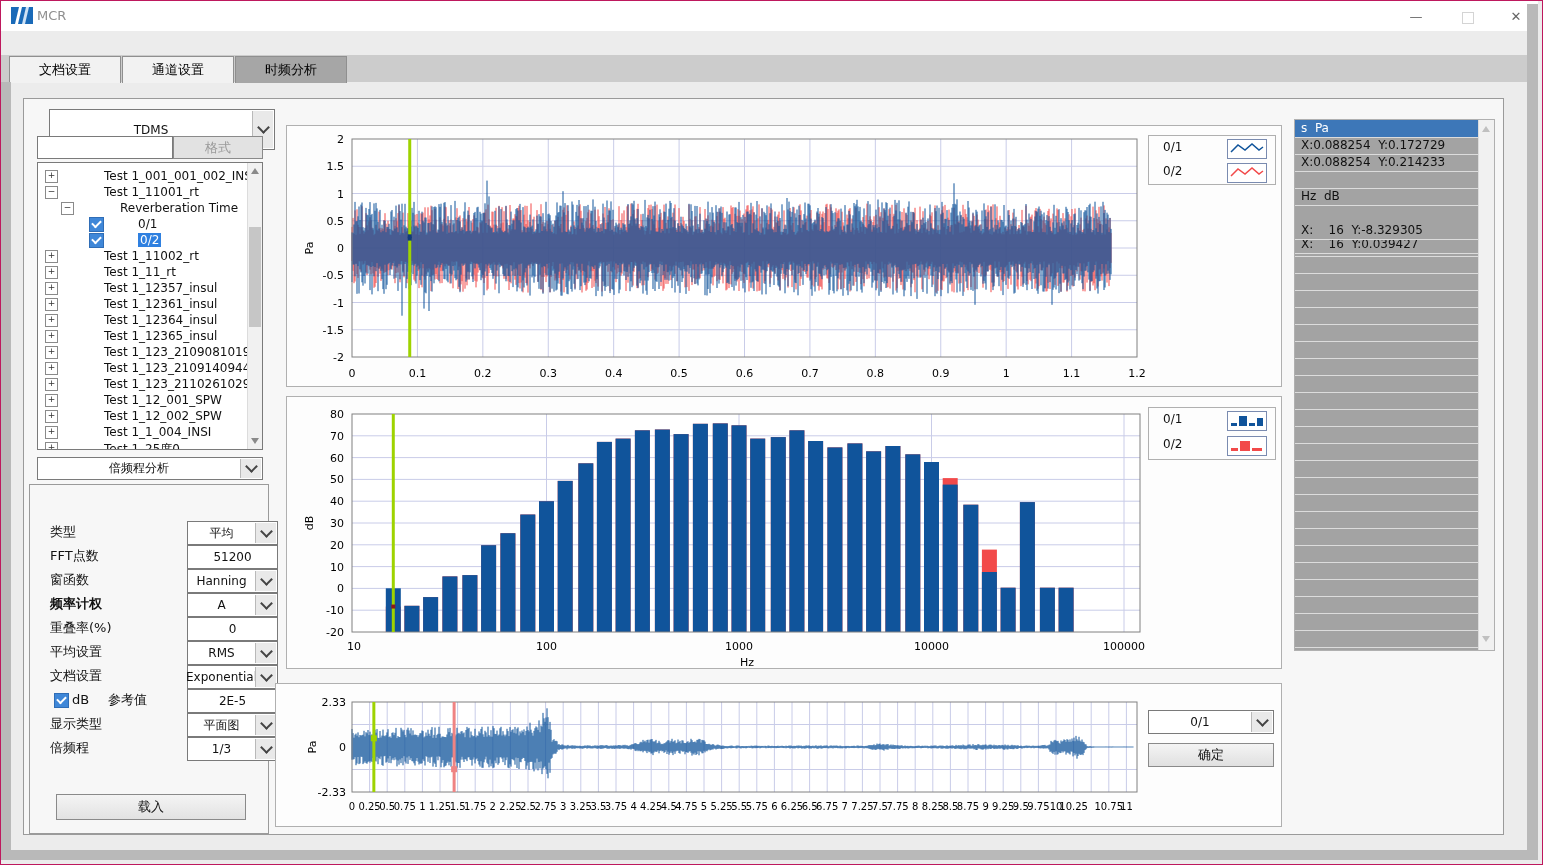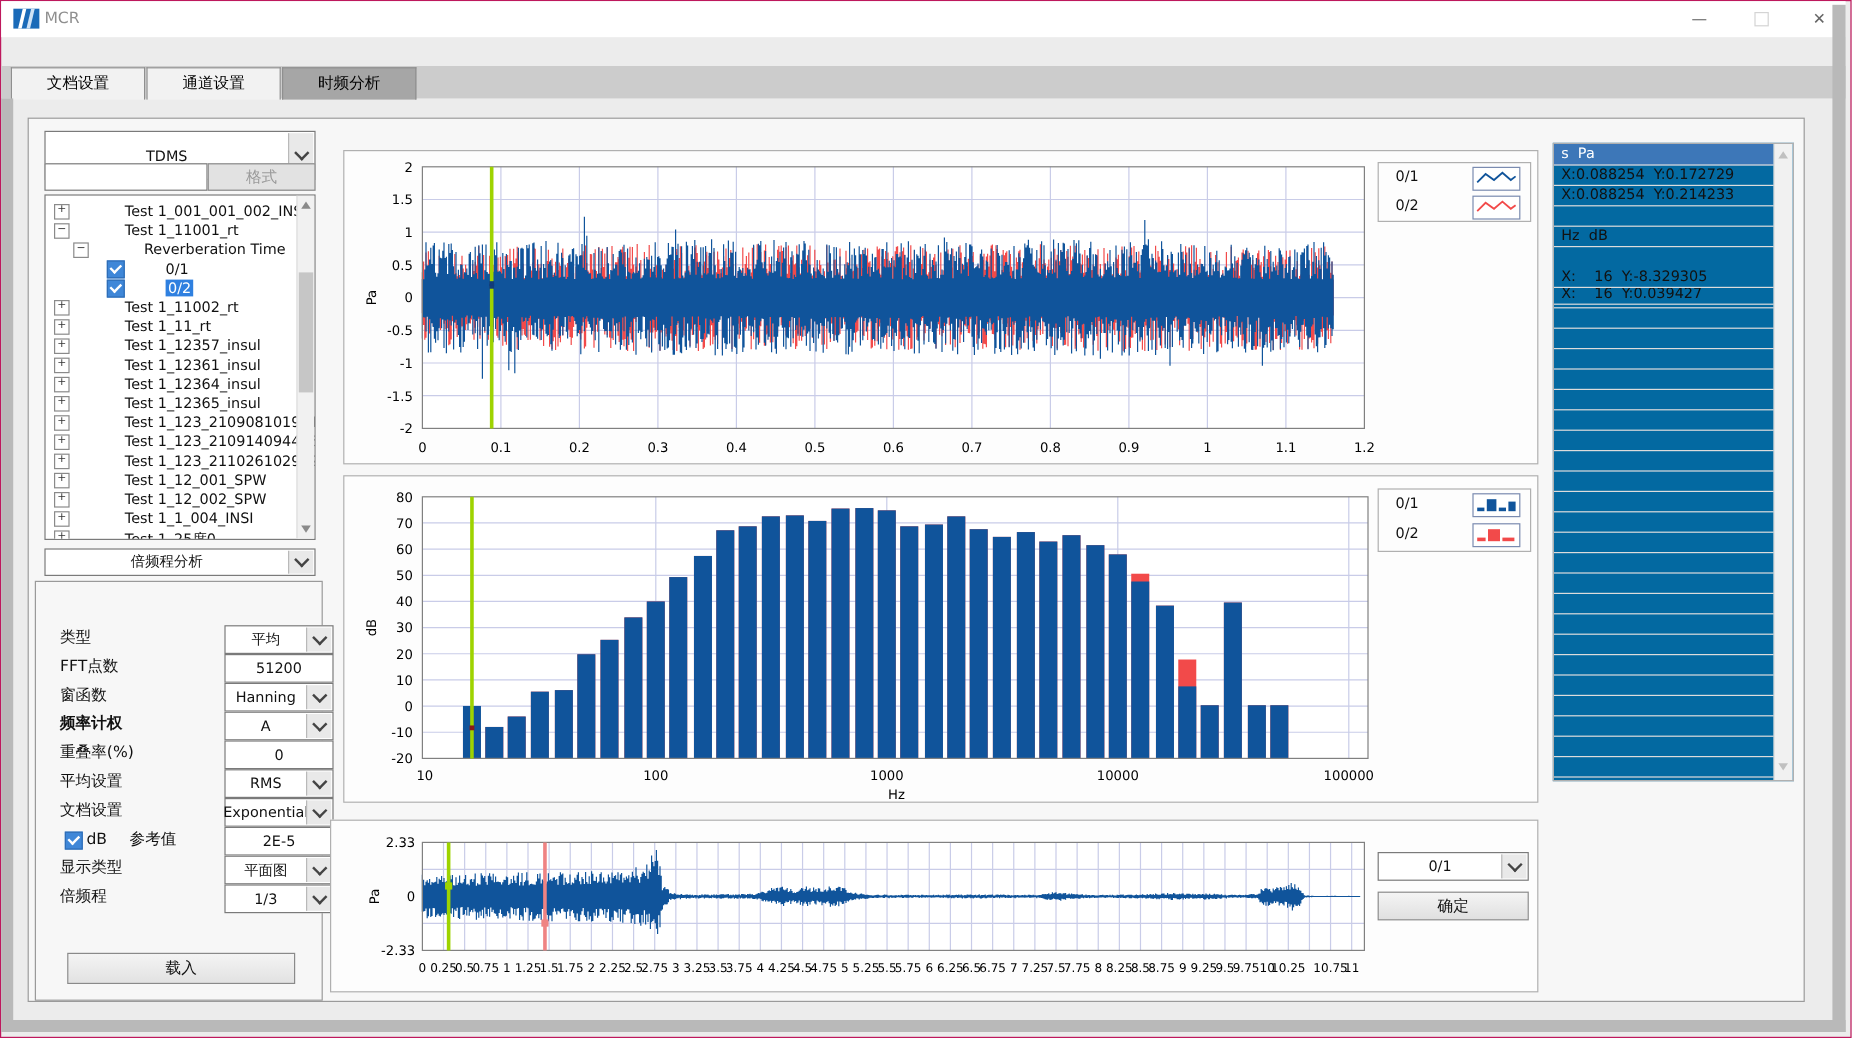--- a/index.html
+++ b/index.html
@@ -43,21 +43,21 @@
   .fctl{position:absolute;left:157px;width:89px;height:22px;}
   .cb2{position:absolute;width:13px;height:13px;background:#3f87d8;border:1px solid #2f6db6;}
   .cb2:after{content:'';position:absolute;left:2px;top:2px;width:7px;height:4px;border-left:2px solid #fff;border-bottom:2px solid #fff;transform:rotate(-45deg);}
   
   .chartbox{background:#fdfdfd;border:1px solid #b0b0b0;}
   .legendbox{position:absolute;border:1px solid #b0b0b0;background:#fdfdfd;}
   .legrow{position:absolute;left:0;width:100%;height:24px;}
   .legname{position:absolute;left:14px;top:4px;font-size:12px;color:#111;}
   .legico{position:absolute;right:8px;top:3px;width:38px;height:18px;border:1px solid #7a8bb0;background:#fff;}
   
-  .listpanel{background:#0369a1;border:1px solid #b0b0b0;overflow:hidden;padding-left:20px;}
+  .listpanel{background:#a3a3a3;border:1px solid #b0b0b0;overflow:hidden;padding-left:20px;}
   .lrow{position:absolute;left:0;right:16px;height:17px;border-bottom:1px solid #dcdcdc;font-size:12px;color:#111;line-height:17px;padding-left:6px;white-space:pre;}
   .lrow.hdr{background:#3d77b8;color:#fff;}
   .srow{position:absolute;left:0;right:0;height:17px;border-bottom:1px solid #dcdcdc;font-size:12.5px;color:#111;line-height:17px;padding-left:7px;white-space:pre;}
   text{font-family:"DejaVu Sans","Liberation Sans",sans-serif;}
 </style>
 </head>
 <body>
 
 <div id="app">
   <div class="abs" id="titlebar">
@@ -74,21 +74,21 @@
   <div class="abs" id="tabbar">
       <span class="tab" style="left: 8px; width: 110px;">文档设置</span>
       <span class="tab" style="left: 121px; width: 110px;">通道设置</span>
       <span class="tab active" style="left: 234px; width: 110px;">时频分析</span>
     </div>
   <div class="abs" id="sidestrip-l"></div>
   <div class="abs" id="sidestrip-r"></div>
   <div class="abs" id="bottomstrip"></div>
   <div class="abs" id="mainpanel"></div>
 
-  <div class="abs combo" style="left:36px;top:108px;width:226px;height:41px">
+  <div class="abs combo" style="left:48px;top:108px;width:226px;height:41px">
     <div class="val">TDMS</div>
     <div class="dd">
         <span class="chev"></span>
       </div>
   </div>
   <div class="abs inputbox" style="left:36px;top:135px;width:136px;height:23px"></div>
   <div class="abs btn disabled" style="left:172px;top:135px;width:90px;height:23px">格式</div>
   <div class="abs" id="treebox">
       <div class="trow" style="top: 5px;">
         <span class="texp" style="left: 7px;">+</span>

